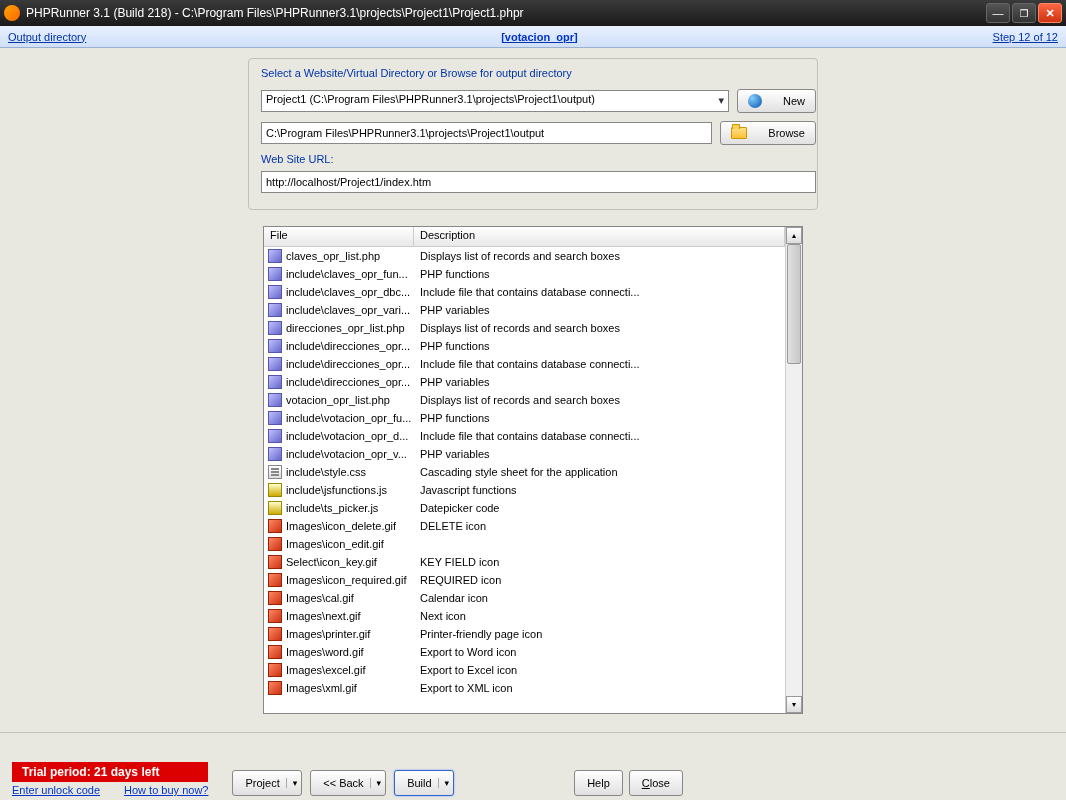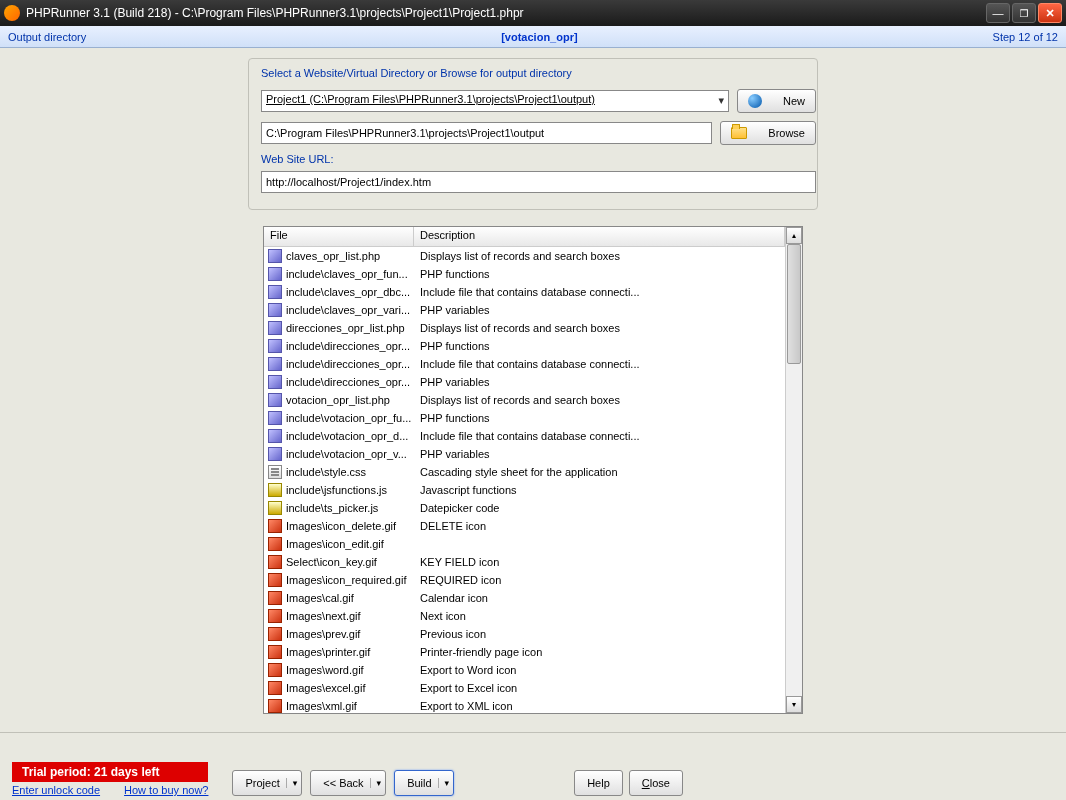--- a/index.html
+++ b/index.html
@@ -8,31 +8,31 @@
 .titlebar { height: 26px; background: linear-gradient(to bottom, #3a3a3a, #1a1a1a); color: #fff; display: flex; align-items: center; padding: 0 4px; }
 .titlebar-icon { width: 16px; height: 16px; background: linear-gradient(135deg, #ffa500, #ff6600); border-radius: 50%; margin-right: 6px; }
 .titlebar-text { flex: 1; font-size: 12px; font-weight: normal; }
 .titlebar-btns { display: flex; gap: 2px; }
 .titlebar-btn { width: 24px; height: 20px; background: linear-gradient(to bottom, #555, #333); border: 1px solid #666; border-radius: 3px; display: flex; align-items: center; justify-content: center; color: #fff; font-size: 11px; cursor: pointer; }
 .titlebar-btn.close { background: linear-gradient(to bottom, #ff6644, #cc3311); border-color: #ff8866; }
 .titlebar-btn.close::before { content: "✕"; font-weight: bold; }
 .titlebar-btn.min::before { content: "—"; }
 .titlebar-btn.max::before { content: "❐"; font-size: 10px; }
 
-.subbar { height: 22px; background: linear-gradient(to bottom, #e8f0ff, #d0e0f8); border-bottom: 1px solid #99b0d0; display: flex; align-items: center; padding: 0 8px; color: #0033aa; font-size: 11px; }
+.subbar { height: 22px; background: linear-gradient(to bottom, #e8f0ff, #d0e0f8); border-bottom: 1px solid #99b0d0; display: flex; align-items: center; padding: 0 8px; color: #0033aa; font-size: 11px; text-decoration: underline; }
 .subbar-left { flex: 0 0 auto; }
 .subbar-center { flex: 1; text-align: center; font-weight: bold; color: #0033cc; }
 .subbar-right { flex: 0 0 auto; }
 
 .main { background: #e8e8e0; padding: 10px 20px 0 20px; height: 700px; }
 
 .output-panel { width: 570px; margin: 0 auto; padding: 8px 1px 16px 12px; border: 1px solid #c0c0b8; border-radius: 4px; background: #e8e8e0; }
 .panel-instruction { color: #0033aa; margin-bottom: 10px; }
 .row { display: flex; align-items: center; margin-bottom: 8px; gap: 8px; }
-.combo { flex: 1; height: 22px; border: 1px solid #888; background: #fff; padding: 2px 20px 2px 4px; font-size: 11px; position: relative; text-decoration: underline; }
+.combo { flex: 1; height: 22px; border: 1px solid #888; background: #fff; padding: 2px 20px 2px 4px; font-size: 11px; position: relative; }
 .combo::after { content: "▾"; position: absolute; right: 4px; top: 3px; color: #333; }
 .textinput { flex: 1; height: 22px; border: 1px solid #888; background: #fff; padding: 2px 4px; font-size: 11px; }
 .btn { height: 24px; padding: 0 10px; border: 1px solid #888; background: linear-gradient(to bottom, #fff, #e0e0e0); border-radius: 3px; cursor: pointer; display: inline-flex; align-items: center; gap: 21px; font-size: 11px; }
 .globe-icon { background: radial-gradient(circle at 30% 30%, #88ccff, #0055aa); border-radius: 50%; width: 14px; height: 14px; }
 .folder-icon { width: 16px; height: 12px; background: linear-gradient(to bottom, #ffe088, #ffc033); border: 1px solid #cc9900; border-radius: 1px; position: relative; }
 .folder-icon::before { content: ""; position: absolute; top: -4px; left: 0; width: 6px; height: 4px; background: #ffd055; border: 1px solid #cc9900; border-bottom: none; border-radius: 1px 1px 0 0; }
 
 .url-label { color: #0033aa; margin: 4px 0 6px 0; }
 
 .filelist-panel { width: 540px; margin: 16px auto 0 auto; border: 1px solid #888; background: #fff; height: 488px; position: relative; display: flex; }
@@ -217,25 +217,20 @@
             <div class="file-name">Images\cal.gif</div>
             <div class="file-desc">Calendar icon</div>
           </div>
           <div class="file-row">
             <div class="file-icon icon-img"></div>
             <div class="file-name">Images\next.gif</div>
             <div class="file-desc">Next icon</div>
           </div>
           <div class="file-row">
             <div class="file-icon icon-img"></div>
-            <div class="file-name">Images\prev.gif</div>
-            <div class="file-desc">Previous icon</div>
-          </div>
-          <div class="file-row">
-            <div class="file-icon icon-img"></div>
             <div class="file-name">Images\printer.gif</div>
             <div class="file-desc">Printer-friendly page icon</div>
           </div>
           <div class="file-row">
             <div class="file-icon icon-img"></div>
             <div class="file-name">Images\word.gif</div>
             <div class="file-desc">Export to Word icon</div>
           </div>
           <div class="file-row">
             <div class="file-icon icon-img"></div>

